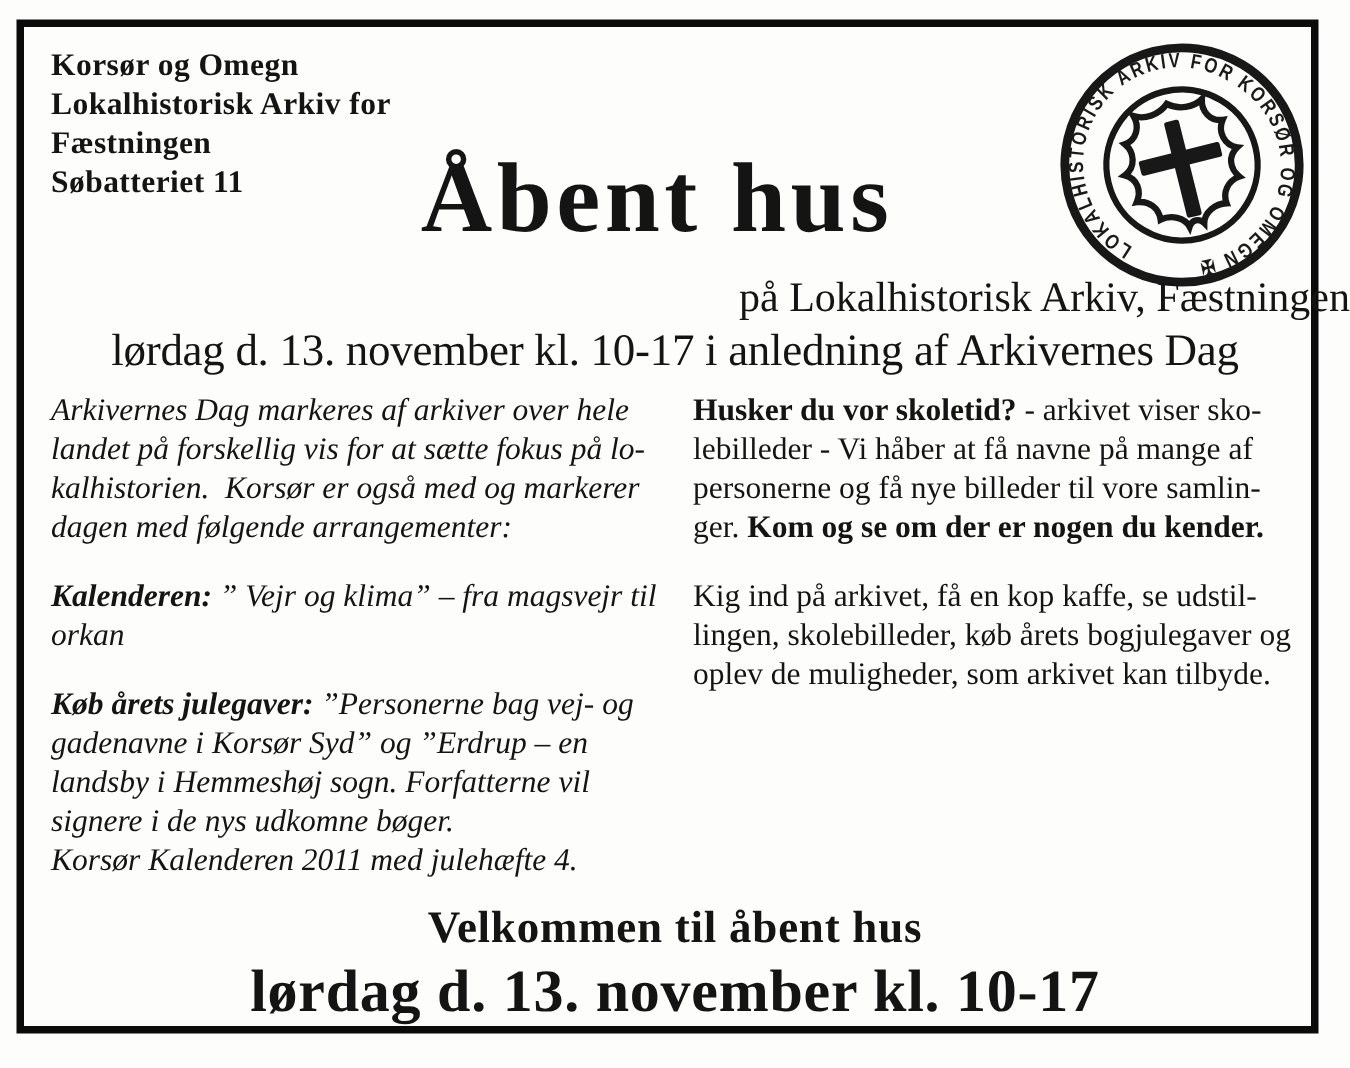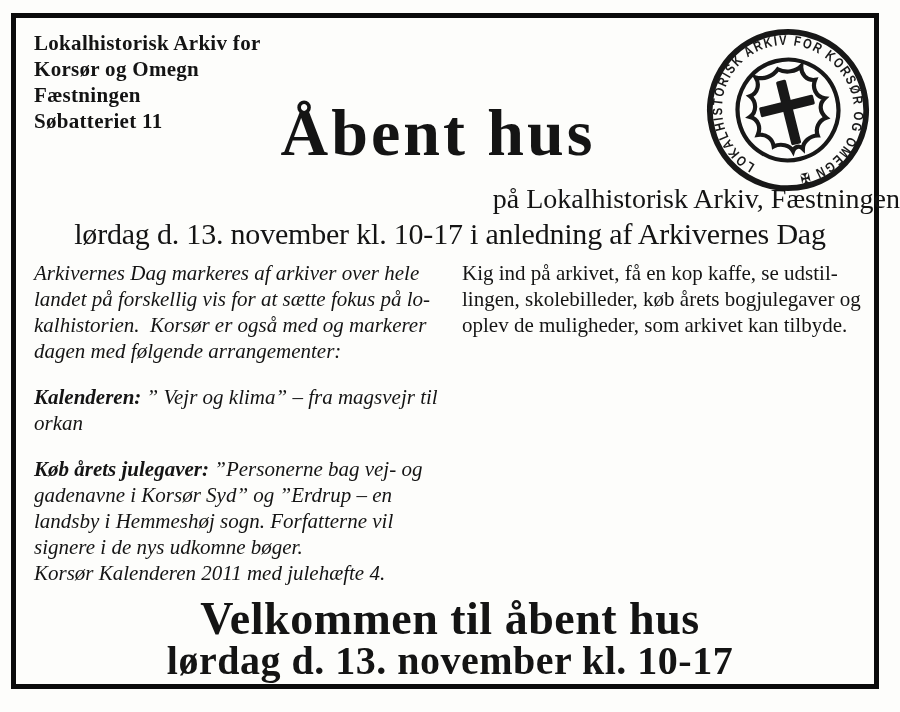--- a/index.html
+++ b/index.html
@@ -51,32 +51,32 @@
   .col p {
     margin:0 0 20px 0;
     font-size:21px; line-height:26px;
     white-space:pre-wrap;
   }
   .b { font-weight:bold; }
   .footer {
     position:absolute; left:0; width:900px; top:598px;
     text-align:center; font-weight:bold;
   }
-  .footer-line1 { font-size:46px; line-height:42px; letter-spacing:0.5px; }
+  .footer-line1 { font-size:30px; line-height:42px; letter-spacing:0.5px; }
   .footer-line2 { font-size:40px; line-height:42px; letter-spacing:0.5px; }
 </style>
 </head>
 <body>
 
 <div class="sheet">
   <div class="frame"></div>
 
   <div class="address">
+    <div>Korsør og Omegn</div>
     <div>Lokalhistorisk Arkiv for</div>
-    <div>Korsør og Omegn</div>
     <div>Fæstningen</div>
     <div>Søbatteriet 11</div>
   </div>
 
   <svg class="seal" viewBox="0 0 200 200">
     <defs>
       <path id="sealring" d="M 46.3,153.7 A 76,76 0 1 1 153.7,46.3 A 76,76 0 1 1 46.3,153.7"></path>
     </defs>
     <circle cx="100" cy="100" r="93" fill="none" stroke="#181818" stroke-width="7"></circle>
     <circle cx="100" cy="100" r="60" fill="none" stroke="#181818" stroke-width="5"></circle>
@@ -100,20 +100,24 @@
 dagen med følgende arrangementer:</span></p>
         <p><span class="b">Kalenderen:</span><span> ” Vejr og klima” – fra magsvejr til
 orkan</span></p>
         <p><span class="b">Køb årets julegaver:</span><span> ”Personerne bag vej- og
 gadenavne i Korsør Syd” og ”Erdrup – en
 landsby i Hemmeshøj sogn. Forfatterne vil
 signere i de nys udkomne bøger.
 Korsør Kalenderen 2011 med julehæfte 4.</span></p>
       </div>
     <div class="col col-right">
+        <p><span class="b">Husker du vor skoletid?</span><span> - arkivet viser sko-
+lebilleder - Vi håber at få navne på mange af
+personerne og få nye billeder til vore samlin-
+ger. </span><span class="b">Kom og se om der er nogen du kender.</span></p>
         <p><span>Kig ind på arkivet, få en kop kaffe, se udstil-
 lingen, skolebilleder, køb årets bogjulegaver og
 oplev de muligheder, som arkivet kan tilbyde.</span></p>
       </div>
   </div>
 
   <div class="footer">
     <div class="footer-line1">Velkommen til åbent hus</div>
     <div class="footer-line2">lørdag d. 13. november kl. 10-17</div>
   </div>

